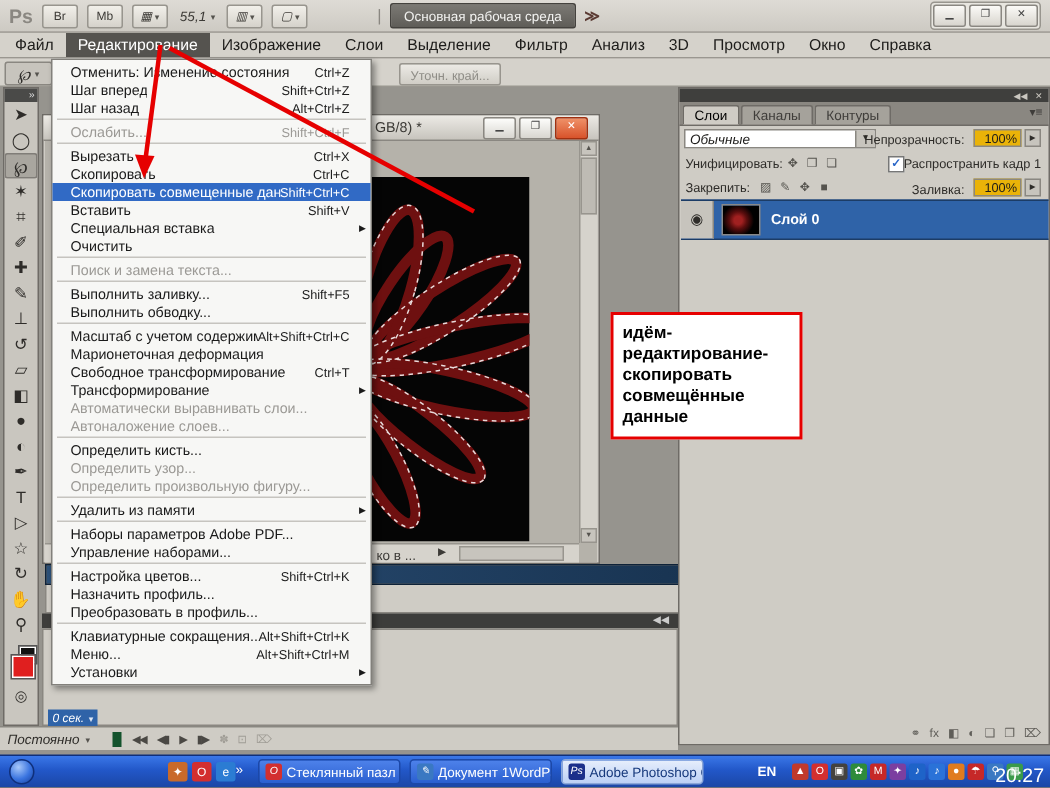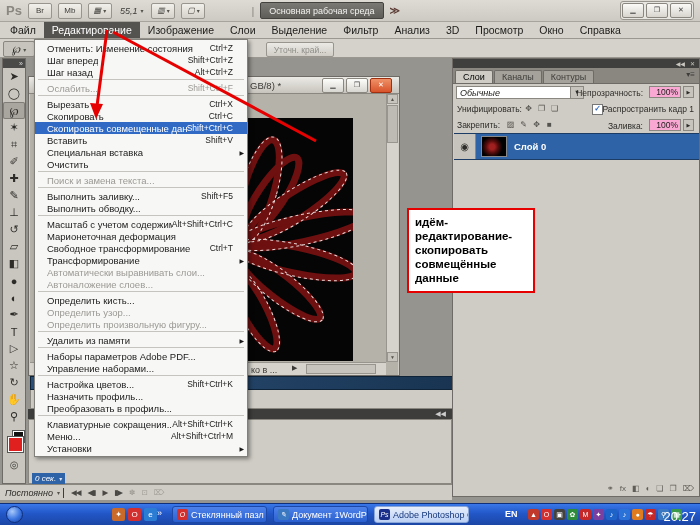--- a/index.html
+++ b/index.html
@@ -64,39 +64,39 @@
     border:1px solid #0e2238;box-sizing:border-box;z-index:3;}
   .navybody{left:30px;top:390px;width:460px;height:19px;background:#cfccc5;border:1px solid #8a8781;border-top:none;box-sizing:border-box;z-index:3;}
   .animhead{left:28px;top:409px;width:424px;height:10px;background:#3d3d3b;color:#ccc;font-size:7px;line-height:10px;
     text-align:right;padding-right:6px;box-sizing:border-box;z-index:4;}
   .animbody{left:28px;top:419px;width:424px;height:65px;background:#cfccc5;border:1px solid #8a8781;box-sizing:border-box;z-index:4;}
   .frametime{position:absolute;left:3px;top:53px;background:#2f63a8;color:#fff;font-size:8px;padding:1px 3px;
     display:inline-flex;gap:3px;align-items:center;}
   .frametime .caret{color:#dce6f5;}
   .animctrl{left:0;top:484px;width:452px;height:16px;background:#cfccc5;border-top:1px solid #8a8781;box-sizing:border-box;
     display:flex;align-items:center;gap:7px;padding:0 5px;z-index:4;}
-  .loopsel{font-size:9px;color:#2e2c29;display:inline-flex;gap:4px;align-items:center;border-right:1px solid #14532d;padding-right:3px;}
+  .loopsel{font-size:9px;color:#2e2c29;display:inline-flex;gap:4px;align-items:center;border-right:6px solid #14532d;padding-right:15px;}
   .ctls{display:inline-flex;gap:7px;align-items:center;}
   .pbtn{font-size:7.5px;color:#4a4844;letter-spacing:-1px;}
   .pbtn.dim{color:#a09d96;}
   
   .dock{left:452px;top:58px;width:248px;height:439px;background:#cfccc5;border:1px solid #6e6b66;box-sizing:border-box;z-index:6;}
   .dock-head{height:9px;background:#3f3f3d;display:flex;justify-content:flex-end;align-items:center;gap:5px;
     padding-right:4px;color:#c9c6bf;font-size:6px;}
   .tabs{height:15px;background:#8a8781;border-bottom:1px solid #6e6b66;display:flex;align-items:flex-end;padding-left:2px;gap:1px;}
   .ptab{font-size:9px;color:#3f3d3a;background:#a5a29b;border:1px solid #6e6b66;border-bottom:none;
     border-radius:2px 2px 0 0;padding:1px 7px 1px;}
   .ptab.active{background:#cfccc5;color:#000;}
   .pmenu{position:absolute;right:4px;top:11px;font-size:8px;color:#3f3d3a;}
   .blendsel{position:absolute;left:3px;top:27px;width:128px;height:13px;background:#fff;border:1px solid #8a8781;
     box-sizing:border-box;font-size:9px;color:#1d1c1a;display:flex;align-items:center;padding-left:3px;}
   .ddbox{margin-left:auto;width:12px;height:11px;background:#c7c4bd;border-left:1px solid #8a8781;font-size:6px;
     text-align:center;line-height:11px;color:#2e2c29;}
   .plabel{font-size:8.5px;color:#2e2c29;}
-  .pvalbox{position:absolute;width:32px;height:12px;background:#f9a8d4;border:1px solid #8a8781;box-sizing:border-box;
+  .pvalbox{position:absolute;width:32px;height:12px;background:#eab308;border:1px solid #8a8781;box-sizing:border-box;
     font-size:8.5px;color:#1d1c1a;text-align:right;padding-right:2px;line-height:11px;}
   .parr{position:absolute;width:11px;height:12px;background:#c7c4bd;border:1px solid #8a8781;box-sizing:border-box;
     font-size:5px;text-align:center;line-height:11px;color:#2e2c29;}
   .uicon{display:inline-block;width:11px;height:11px;font-size:8px;line-height:11px;text-align:center;color:#55534e;}
   .chk{position:absolute;width:9px;height:9px;background:#fff;border:1px solid #777;font-size:8px;line-height:8px;
     text-align:center;color:#2a66c8;font-weight:bold;}
   .layerrow{position:absolute;left:1px;top:74px;width:245px;height:27px;background:#2f63a8;border-top:1px solid #1c3c66;
     border-bottom:1px solid #1c3c66;box-sizing:border-box;}
   .eyecell{position:absolute;left:0;top:0;width:21px;height:25px;background:#c7c4bd;border-right:1px solid #8a8781;
     font-size:10px;color:#2e2c29;text-align:center;line-height:25px;}

